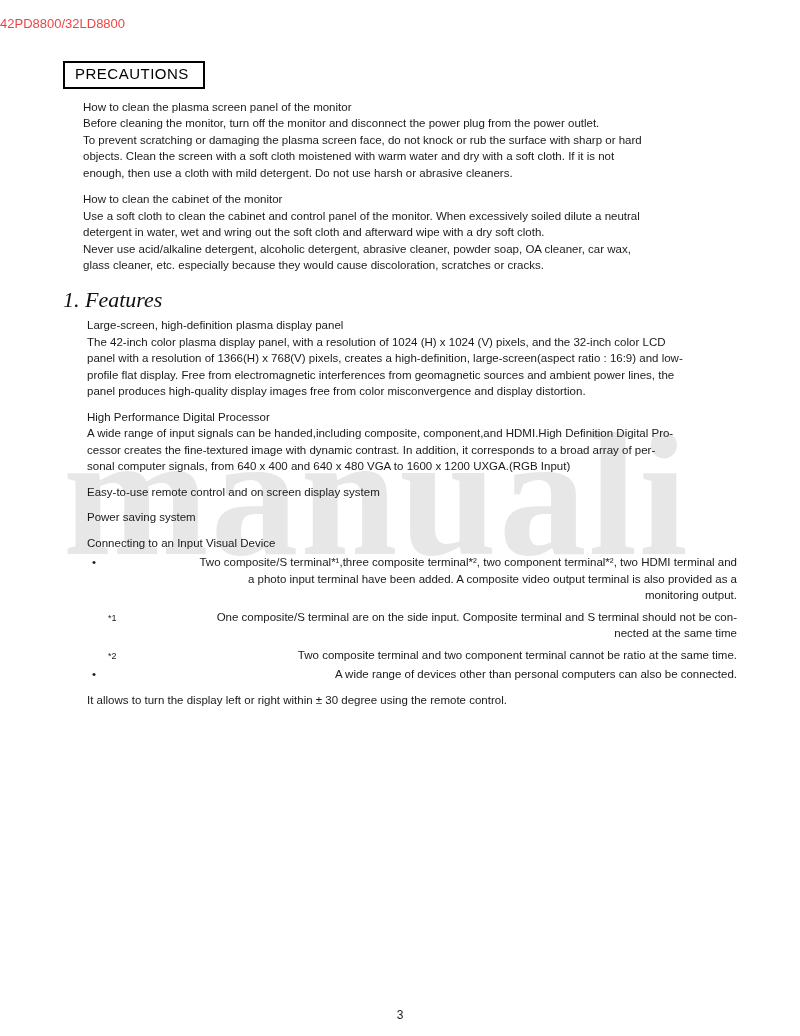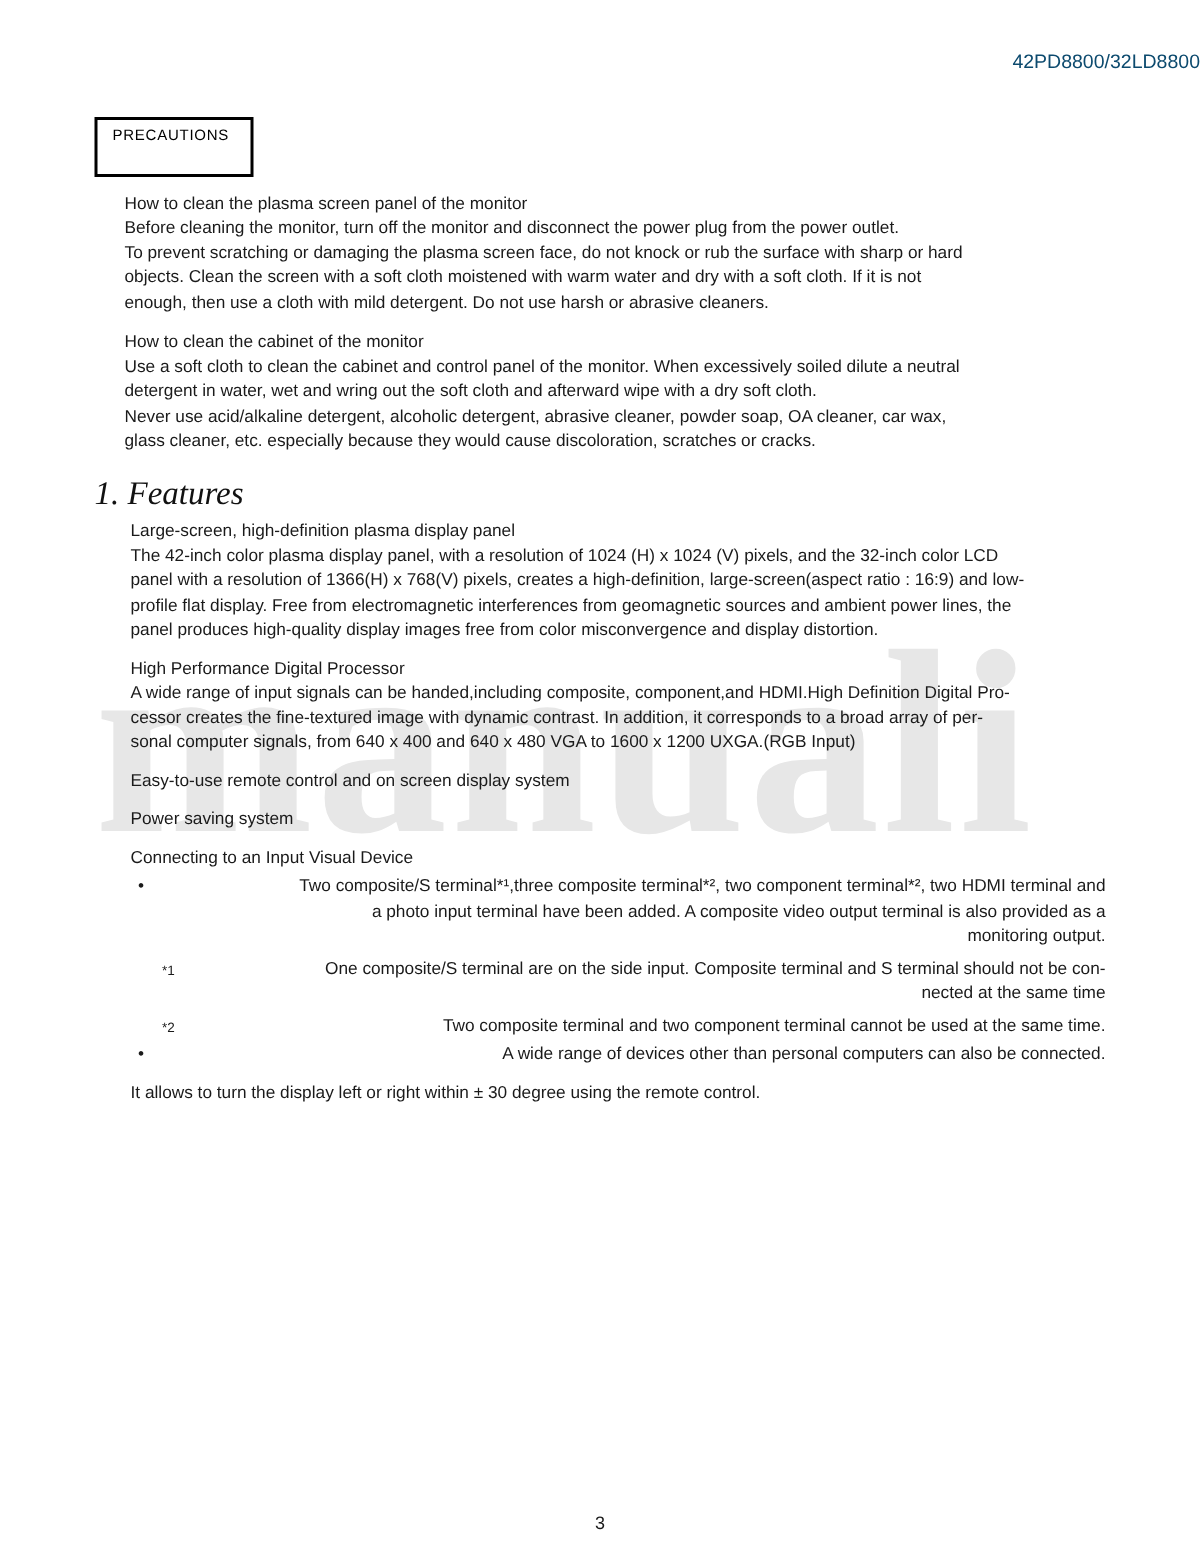--- a/index.html
+++ b/index.html
@@ -22,39 +22,39 @@
     font-size: 175px;
     line-height: 1;
     color: #e7e7e7;
     letter-spacing: 2px;
     user-select: none;
     pointer-events: none;
   }
   .header {
     position: relative;
     z-index: 1;
-    padding-top: 33px;
-    text-align: right;
+    padding-top: 16px;
+    text-align: left;
     font-size: 13px;
-    color: #0c4a6e;
+    color: #ef4444;
   }
   .content {
     position: relative;
     z-index: 1;
     margin: 0 63px 0 63px;
     width: 674px;
     font-size: 11.5px;
     line-height: 16.5px;
   }
   .prec-box {
     display: inline-block;
     margin-top: 30px;
     border: 2px solid #000;
-    padding: 3px 14px 16px 10px;
-    font-size: 10px;
+    padding: 3px 14px 4px 10px;
+    font-size: 15px;
     letter-spacing: 0.5px;
     color: #000;
   }
   .section { margin-top: 10px; margin-left: 20px; }
   .sec-heading { white-space: pre-line; }
   .sec-body { white-space: pre-line; }
   .features-title {
     margin-top: 18px;
     margin-bottom: 6px;
     font-family: "Liberation Serif", serif;
@@ -146,21 +146,21 @@
       </div>
 
       <div class="row footnote">
         <span class="marker">*1</span>
         <span class="btext">One composite/S terminal are on the side input. Composite terminal and S terminal should not be con-
 nected at the same time</span>
       </div>
 
       <div class="row footnote">
         <span class="marker">*2</span>
-        <span class="btext">Two composite terminal and two component terminal cannot be used at the same time.</span>
+        <span class="btext">Two composite terminal and two component terminal cannot be ratio at the same time.</span>
       </div>
 
       <div class="row bullet">
         <span class="marker">•</span>
         <span class="btext">A wide range of devices other than personal computers can also be connected.</span>
       </div>
     </div>
 
     <div class="feature">
       <div class="sec-body">It allows to turn the display left or right within ± 30 degree using the remote control.</div>

